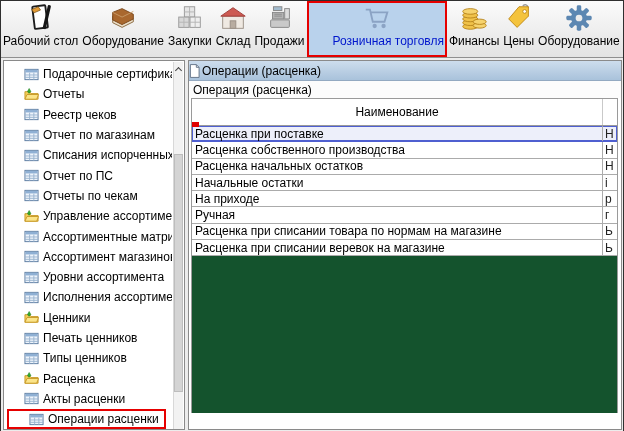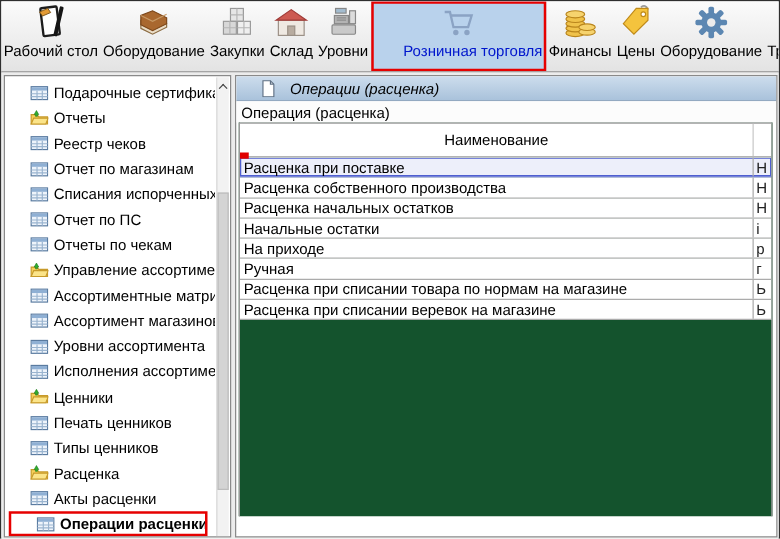--- a/index.html
+++ b/index.html
@@ -33,38 +33,38 @@
     width:182px;flex:0 0 182px;background:#fff;
     border:1px solid #8a8a8a;position:relative;overflow:hidden;
     padding:3px 12px 0 0;
   }
   .tree-item{
     height:20.3px;display:flex;align-items:center;gap:4px;
     padding-left:20px;overflow:hidden;white-space:nowrap;cursor:default;
   }
   .tree-item .tree-icon{width:15px;height:15px;flex:0 0 15px;}
   .tree-item.annotated{
-    border:2px solid #e60000;margin-left:3px;margin-right:6px;font-weight:bold;
+    border:2px solid #e60000;margin-left:3px;margin-right:6px;
   }
   .sb-scroll{
     position:absolute;top:1px;right:1px;bottom:0;width:10px;
     background:#f2f2f2;border-left:1px solid #d8d8d8;
   }
   .sb-up{height:13px;display:flex;align-items:center;justify-content:center;background:#f2f2f2;}
   .chev-up{width:5px;height:5px;border-left:1px solid #444;border-top:1px solid #444;transform:rotate(45deg);margin-top:3px;}
   .sb-thumb{position:absolute;left:0;right:0;top:92px;height:238px;background:#d4d4d4;border:1px solid #bdbdbd;}
   
   .main{
     flex:1;display:flex;flex-direction:column;background:#fff;
     border:1px solid #8a8a8a;overflow:hidden;
   }
   .panel-title{
-    height:20px;flex:0 0 20px;display:flex;align-items:center;gap:12px;
+    height:20px;flex:0 0 20px;display:flex;align-items:center;gap:2px;
     background:linear-gradient(#cddded,#a9c2db);
-    border-bottom:1px solid #93a9c1;padding-left:20px;font-style:italic;
+    border-bottom:1px solid #93a9c1;padding-left:0;
   }
   .panel-title .doc-ic{width:11px;height:14px;}
   .panel-sub{height:17px;flex:0 0 17px;display:flex;align-items:center;padding-left:4px;background:#fcfcfc;}
   .table{
     flex:1;margin:0 3px 16px 2px;background:#14532d;position:relative;
     border-left:1px solid #9a9a9a;border-right:1px solid #9a9a9a;
   }
   .thead{
     height:28px;display:flex;align-items:center;
     border-top:1px solid #9a9a9a;border-bottom:1px solid #9a9a9a;background:#fff;
@@ -209,21 +209,21 @@
         <svg class="tb-icon">
           <use href="#sym-warehouse-icon"></use>
         </svg>
         <span class="tb-label">Склад</span>
       </div>
 
       <div class="tb-item">
         <svg class="tb-icon">
           <use href="#sym-cash-register-icon"></use>
         </svg>
-        <span class="tb-label">Уровни</span>
+        <span class="tb-label">Продажи</span>
       </div>
 
       <div class="tb-item active">
         <svg class="tb-icon">
           <use href="#sym-cart-icon"></use>
         </svg>
         <span class="tb-label">Розничная торговля</span>
       </div>
 
       <div class="tb-item">

